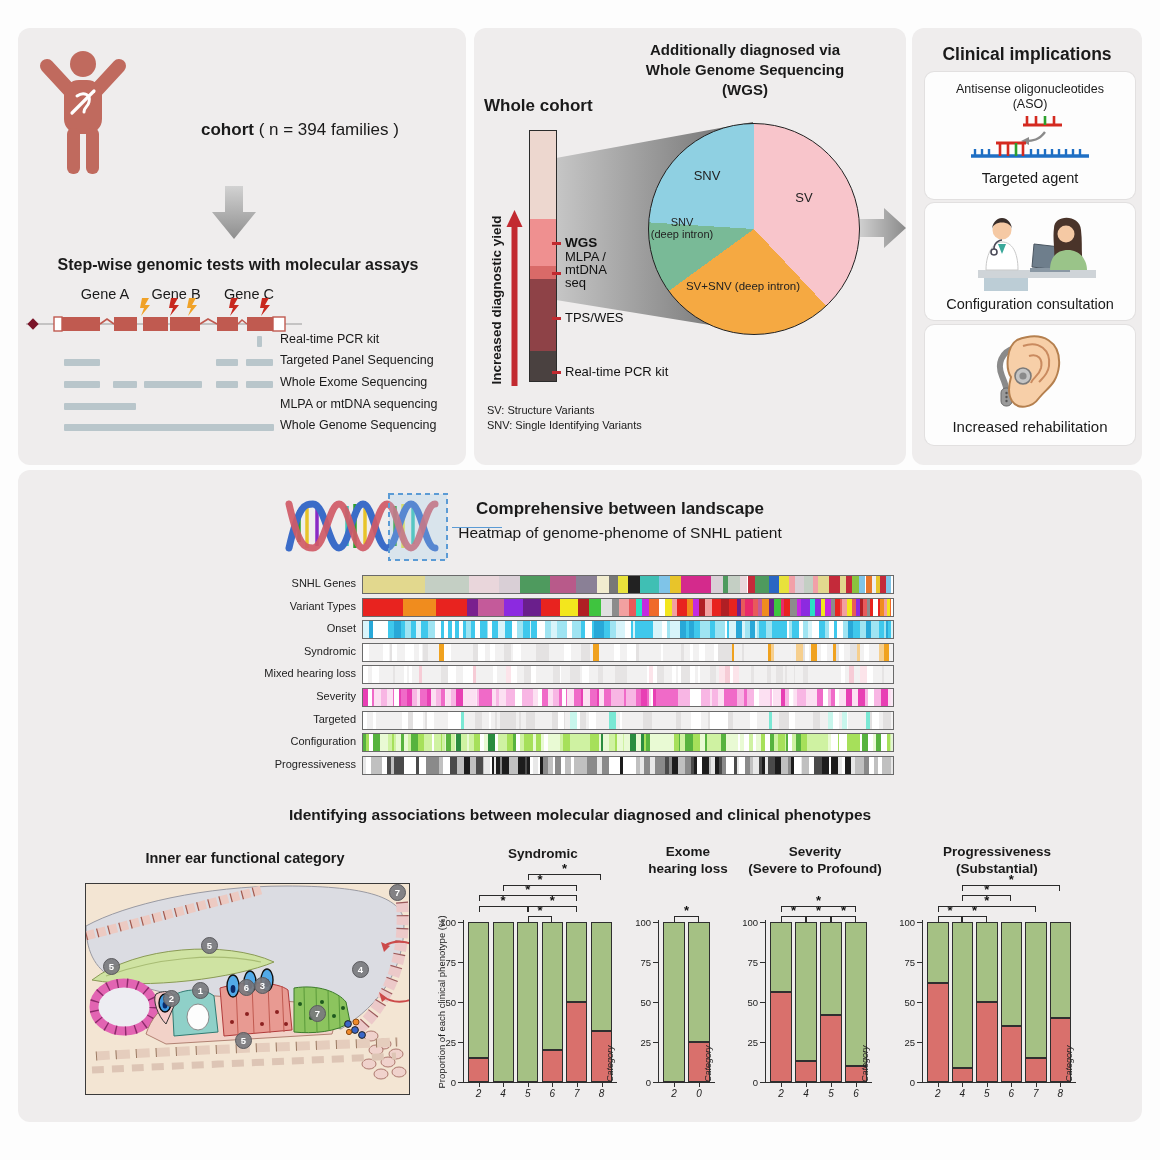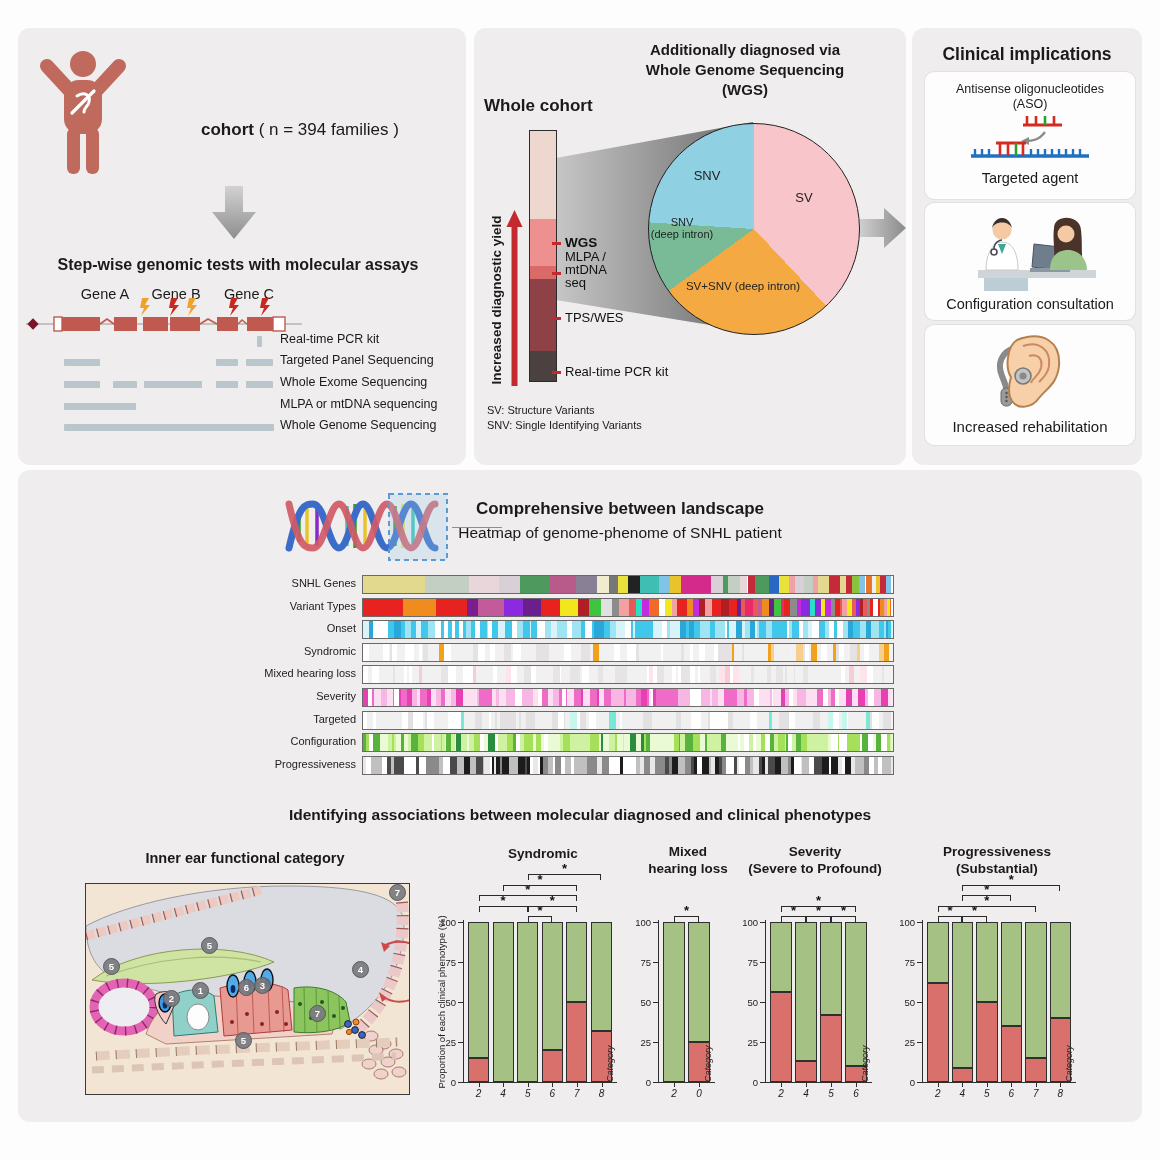--- a/index.html
+++ b/index.html
@@ -1303,21 +1303,21 @@
           <circle cx="270" cy="138" r="3" fill="#f08a2a" stroke="#8c4a10"></circle>
         <circle cx="263" cy="148" r="2.6" fill="#f08a2a" stroke="#8c4a10"></circle>
       </g>
       <path d="M296,112 A30,30 0 1 0 298,62" stroke="#cc4a4a" stroke-width="2" fill="none"></path>
       <polygon points="293,108 301,114 296,118" fill="#cc4a4a"></polygon>
       <polygon points="295,58 304,62 298,68" fill="#cc4a4a"></polygon>
     </svg>
   <div class="iecirc" style="left: 303px; top: 0px;">7</div><div class="iecirc" style="left: 115px; top: 53px;">5</div><div class="iecirc" style="left: 17px; top: 74px;">5</div><div class="iecirc" style="left: 266px; top: 77px;">4</div><div class="iecirc" style="left: 106px; top: 98px;">1</div><div class="iecirc" style="left: 77px; top: 106px;">2</div><div class="iecirc" style="left: 152px; top: 95px;">6</div><div class="iecirc" style="left: 168px; top: 93px;">3</div><div class="iecirc" style="left: 223px; top: 121px;">7</div><div class="iecirc" style="left: 149px; top: 148px;">5</div></div>
 
   <div class="chart-title" style="left:453px;top:845px;width:180px;">Syndromic</div>
-  <div class="chart-title" style="left:618px;top:843px;width:140px;">Mixed
+  <div class="chart-title" style="left:618px;top:843px;width:140px;">Exome
 hearing loss</div>
   <div class="chart-title" style="left:725px;top:843px;width:180px;">Severity
 (Severe to Profound)</div>
   <div class="chart-title" style="left:907px;top:843px;width:180px;">Progressiveness
 (Substantial)</div>
   <div class="ylab">Proportion of each clinical phenotype (%)</div>
 
 <div class="ax-v" style="left: 463px; top: 920px; height: 163px;"></div>
     <div class="ax-tick" style="left: 458px; top: 1082px;"></div>
     <div class="ax-lab" style="left: 430px; top: 1077px;">0</div>

